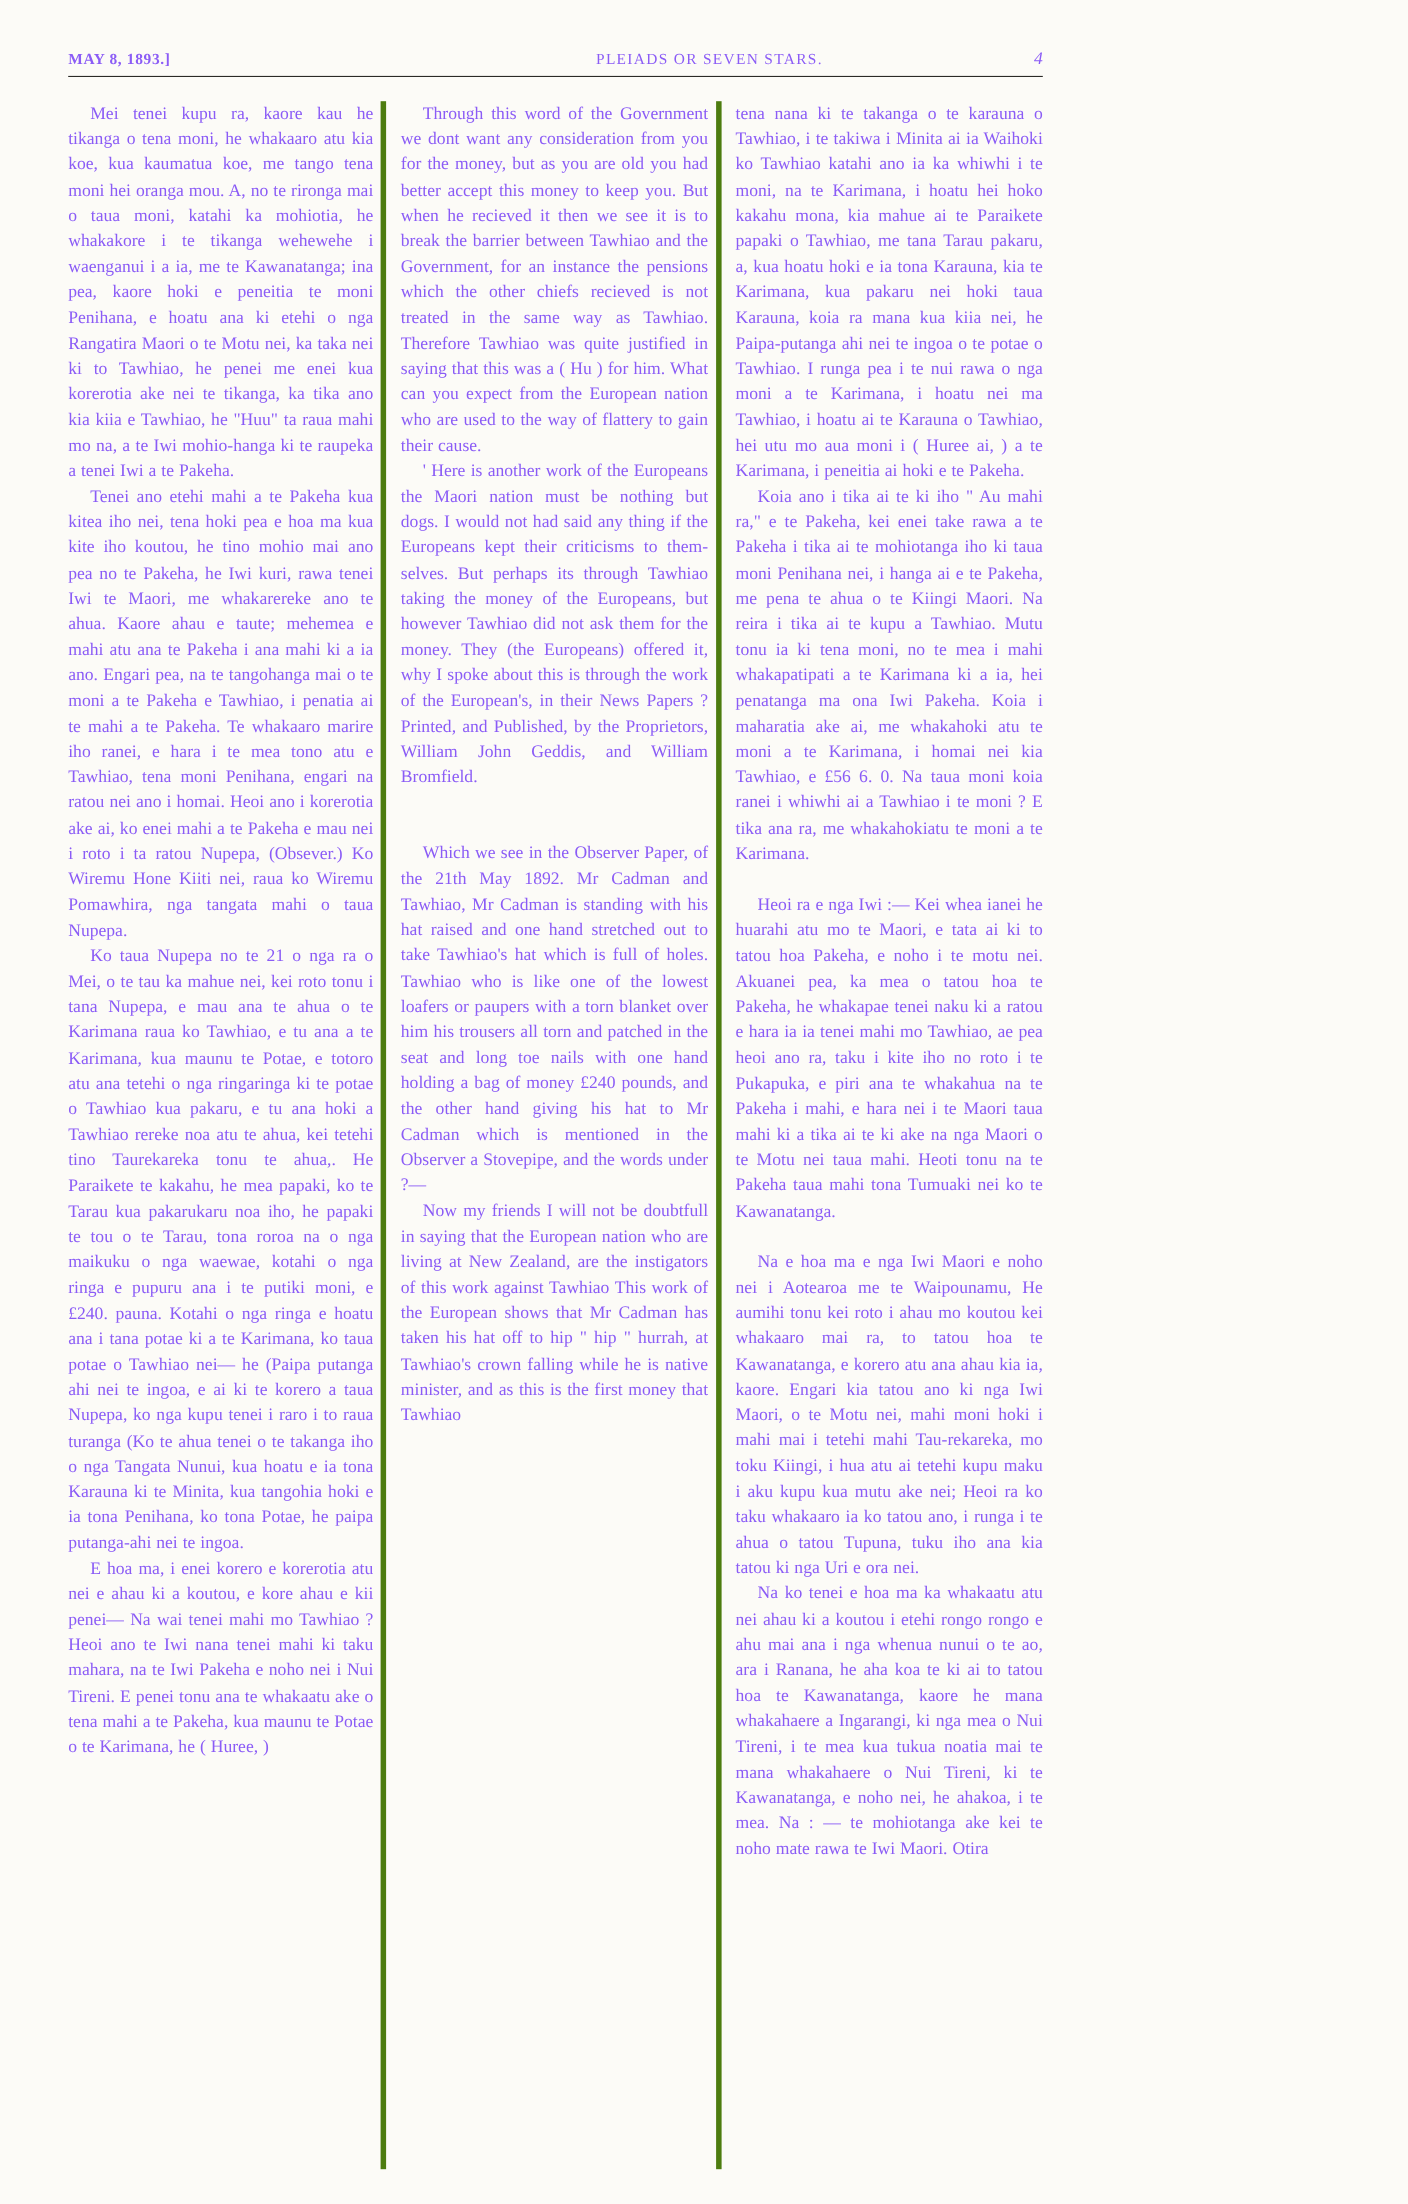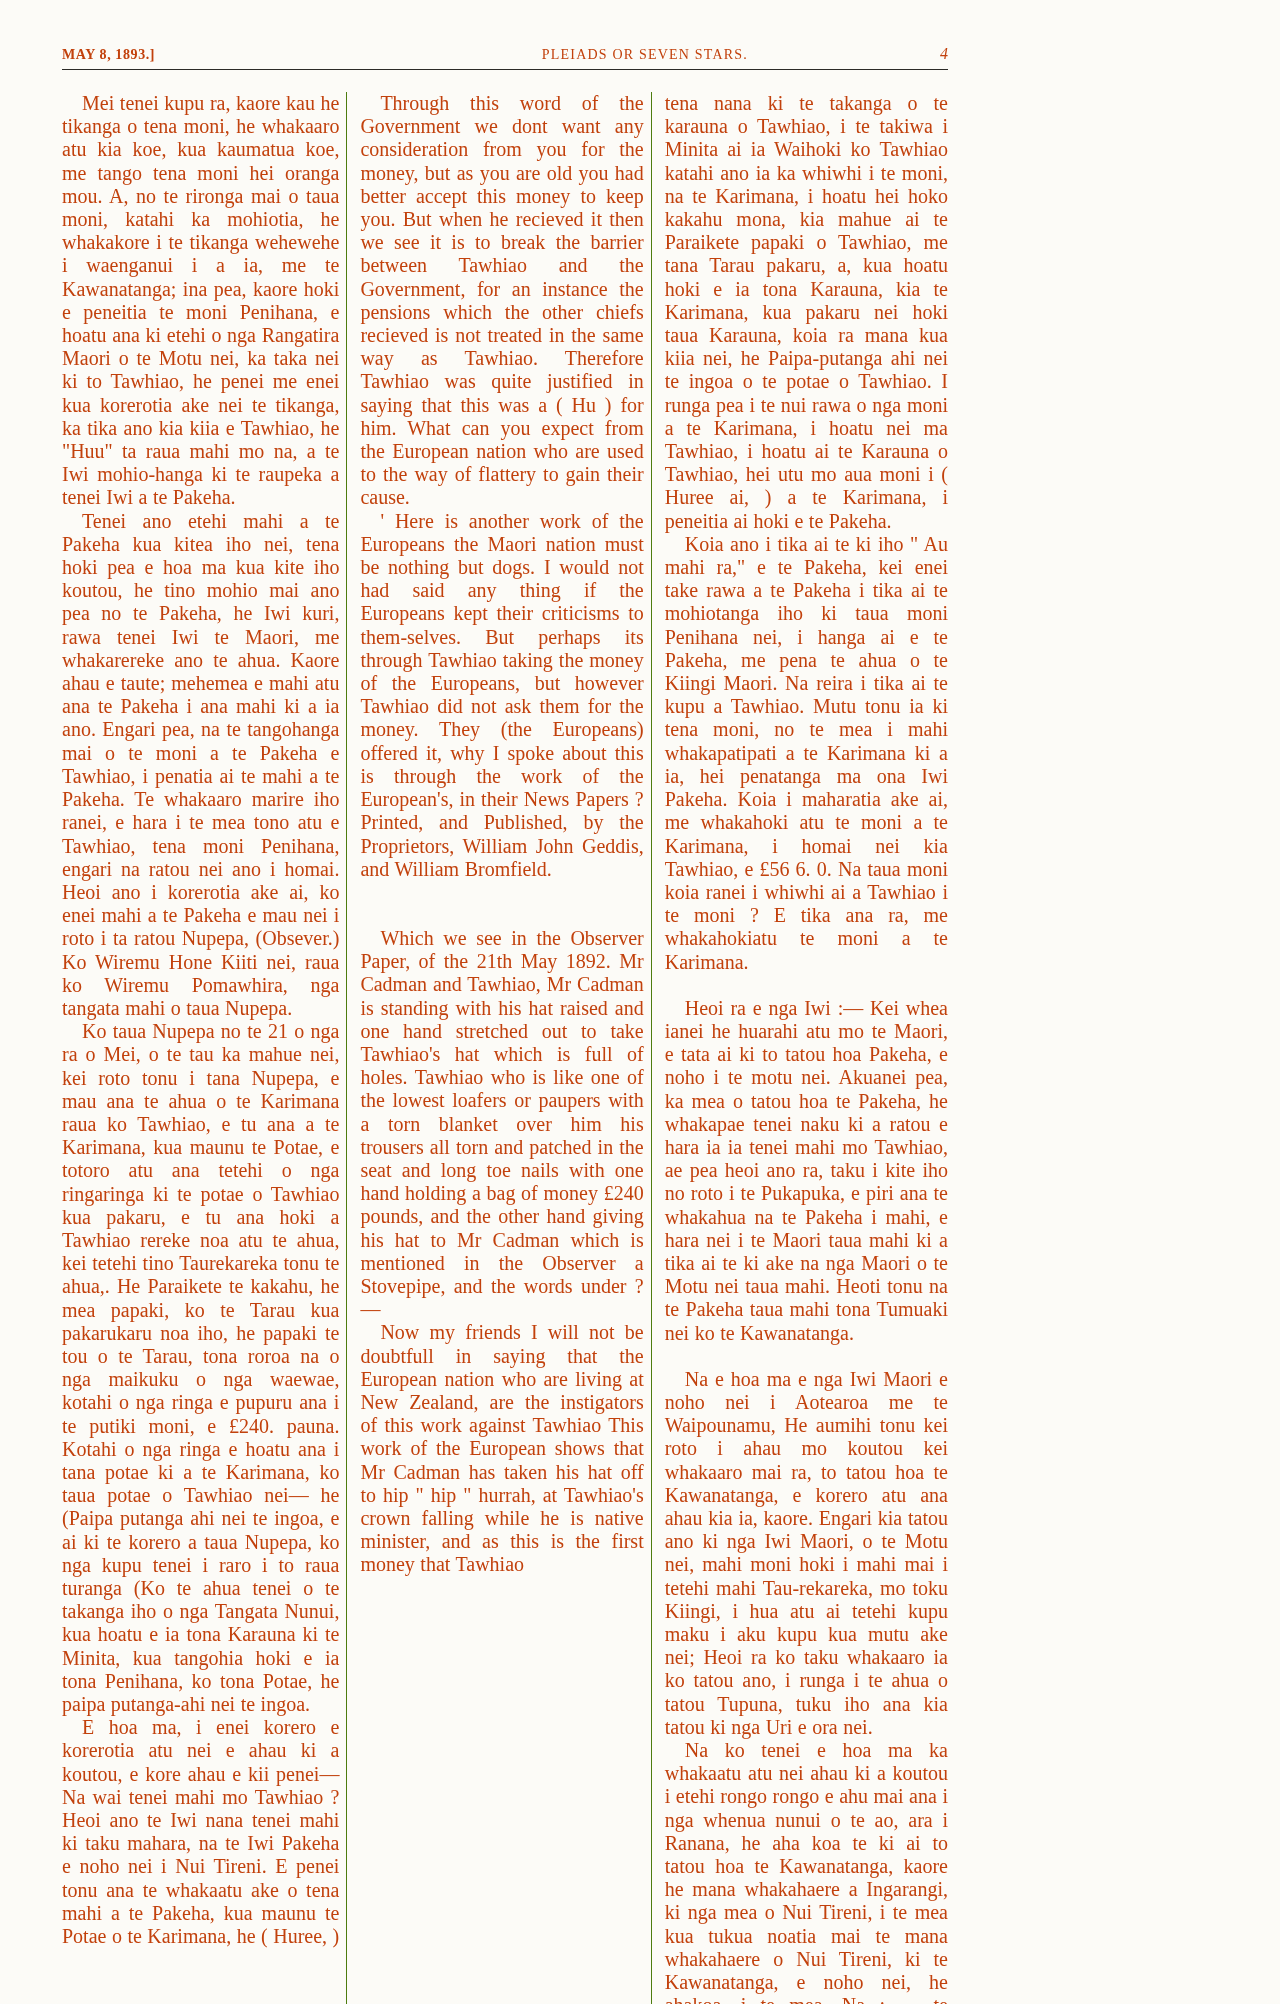--- a/index.html
+++ b/index.html
@@ -5,21 +5,21 @@
   html, body {
     margin: 0;
     padding: 0;
     background: #f4f2ec;
   }
   .page {
     position: relative;
     width: 1280px;
     height: 2004px;
     background: #fcfbf7;
-    color: #c2410c;
+    color: #8b5cf6;
     font-family: "Liberation Serif", "DejaVu Serif", serif;
     overflow: hidden;
     box-sizing: border-box;
   }
   .inner {
     position: absolute;
     left: 62px;
     top: 46px;
     width: 886px;
   }
@@ -55,29 +55,29 @@
     display: flex;
     margin-top: 22px;
     align-items: stretch;
     min-height: 1880px;
   }
   .col {
     width: 282px;
     box-sizing: border-box;
   }
   .col.mid, .col.right {
-    border-left: 1px solid #4d7c0f;
+    border-left: 5px solid #4d7c0f;
     padding-left: 13px;
     margin-left: 7px;
   }
   .col.mid { width: 302px; }
   .col.right { width: 302px; }
   .para {
     margin: 0;
-    font-size: 20px;
+    font-size: 16px;
     line-height: 23.2px;
     text-align: justify;
     text-indent: 20px;
     word-spacing: 0.5px;
   }
   .para.noindent { text-indent: 0; }
 </style>
 </head>
 <body>
 

